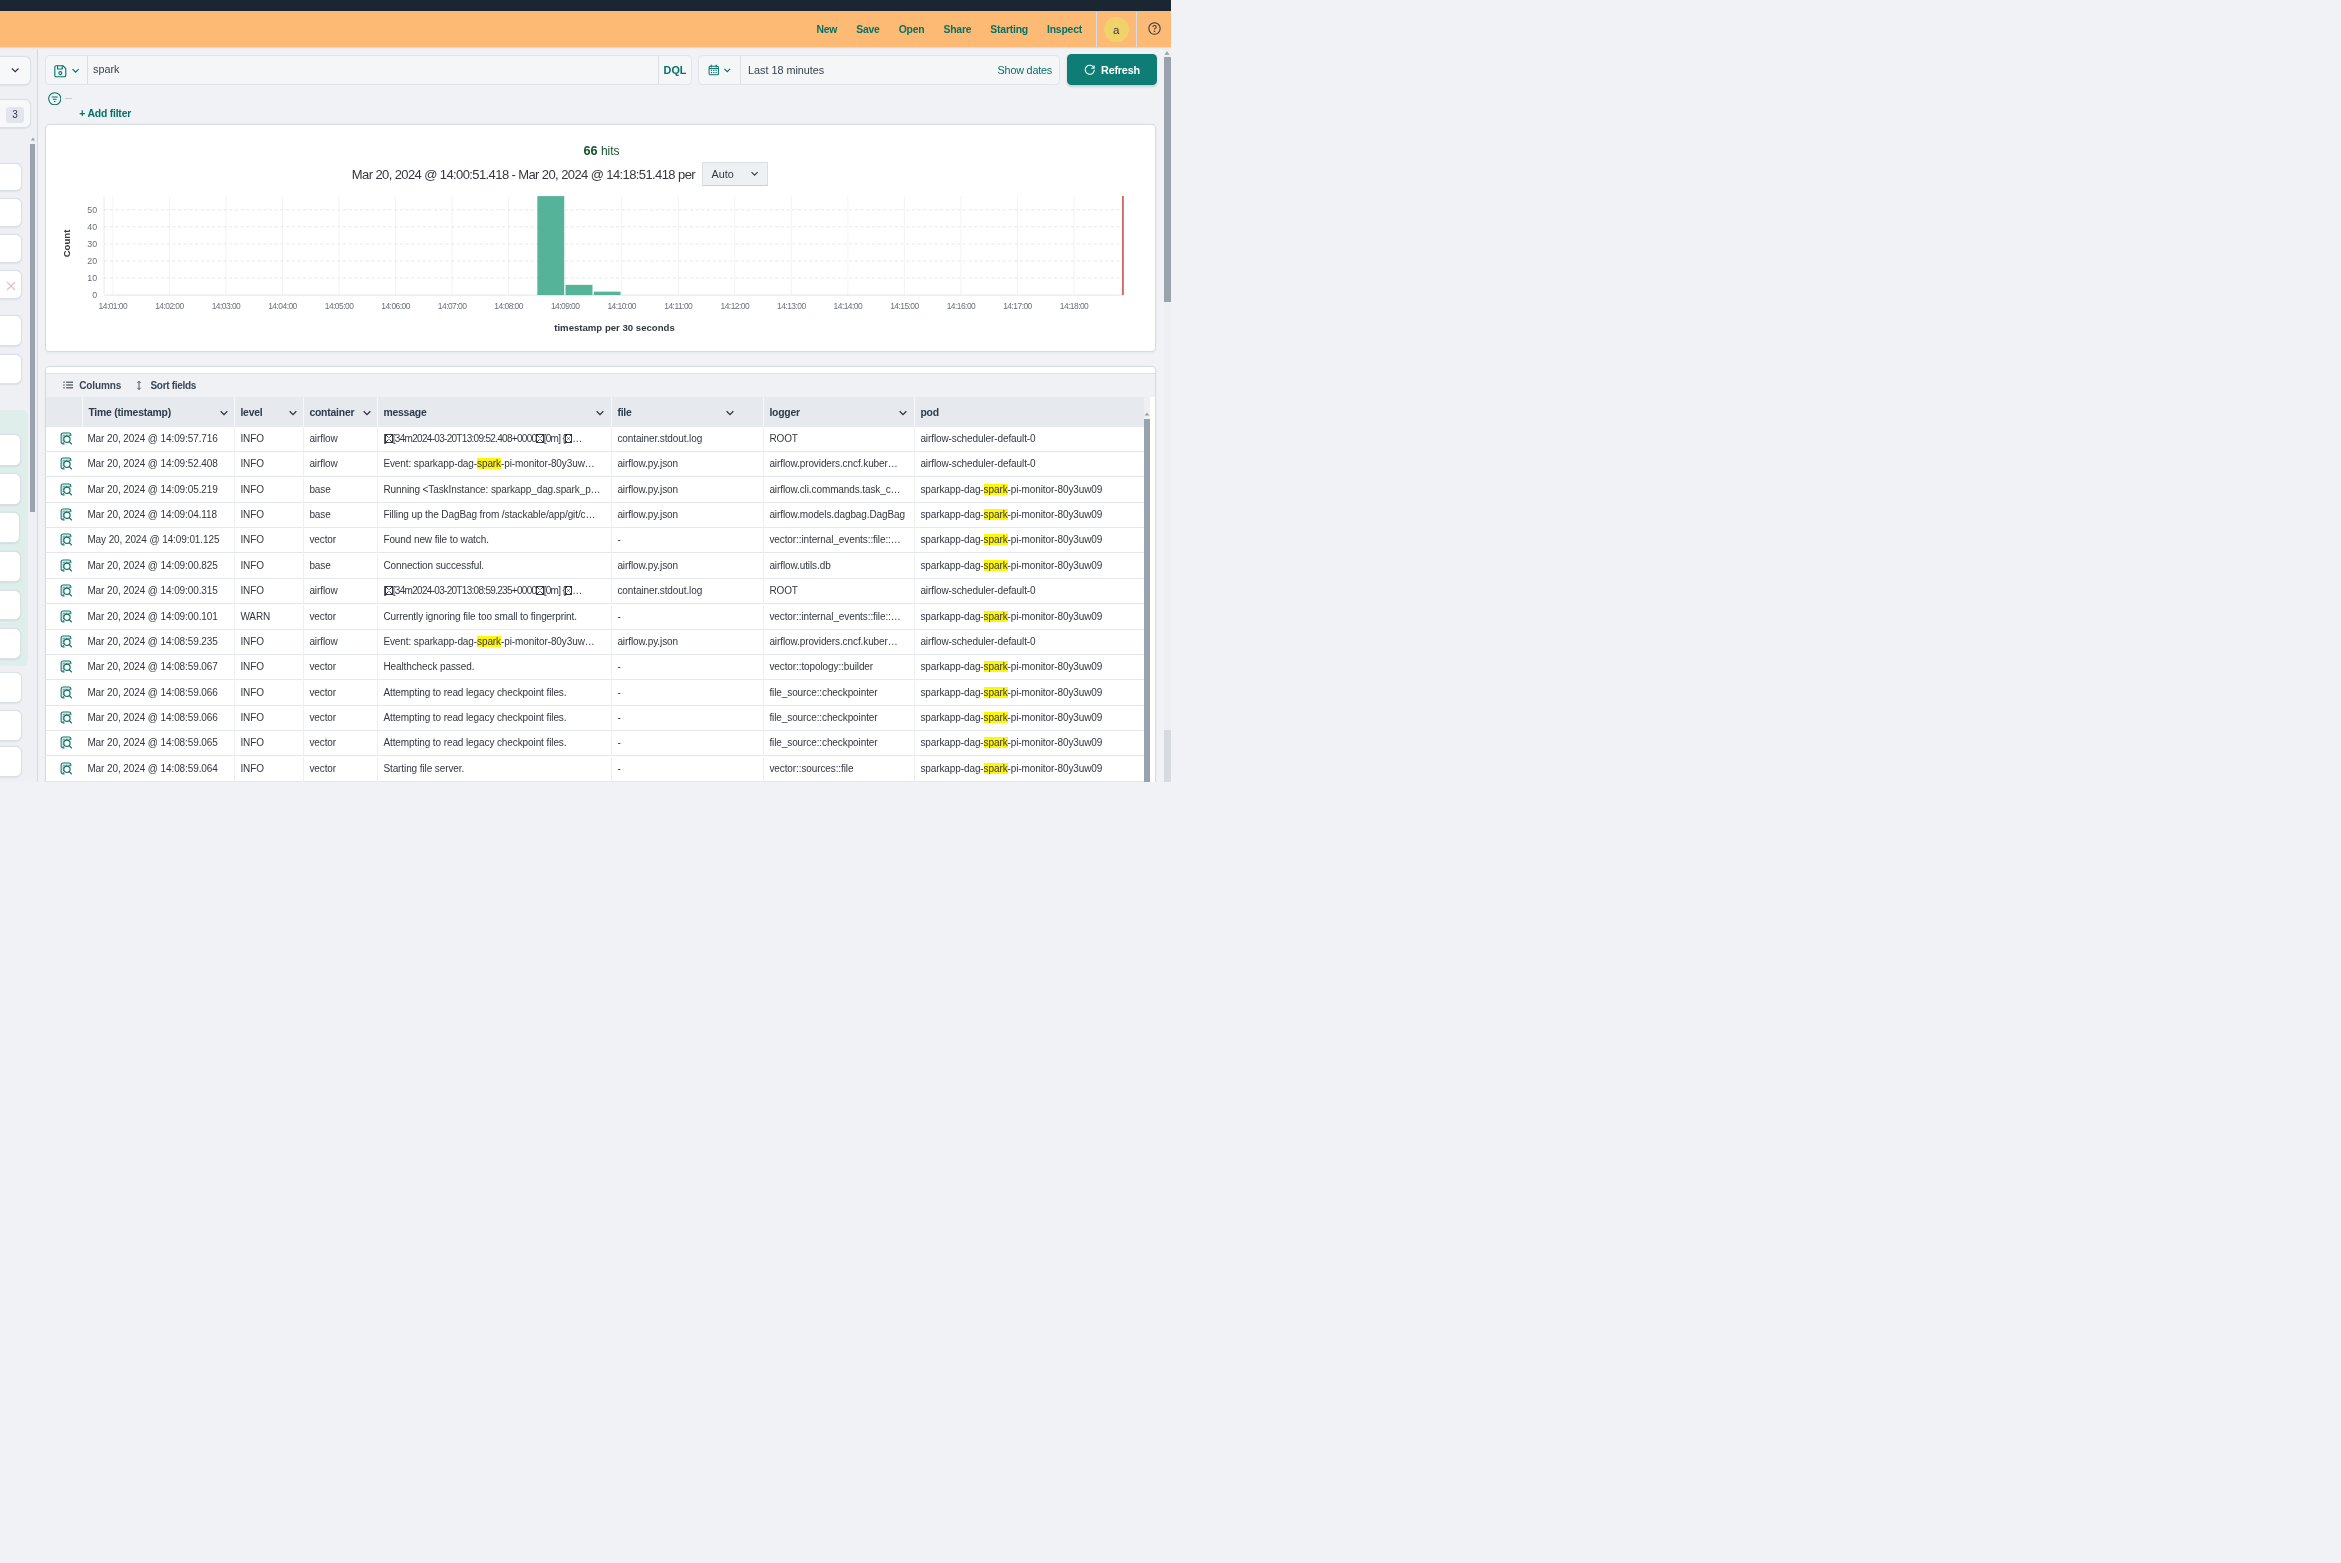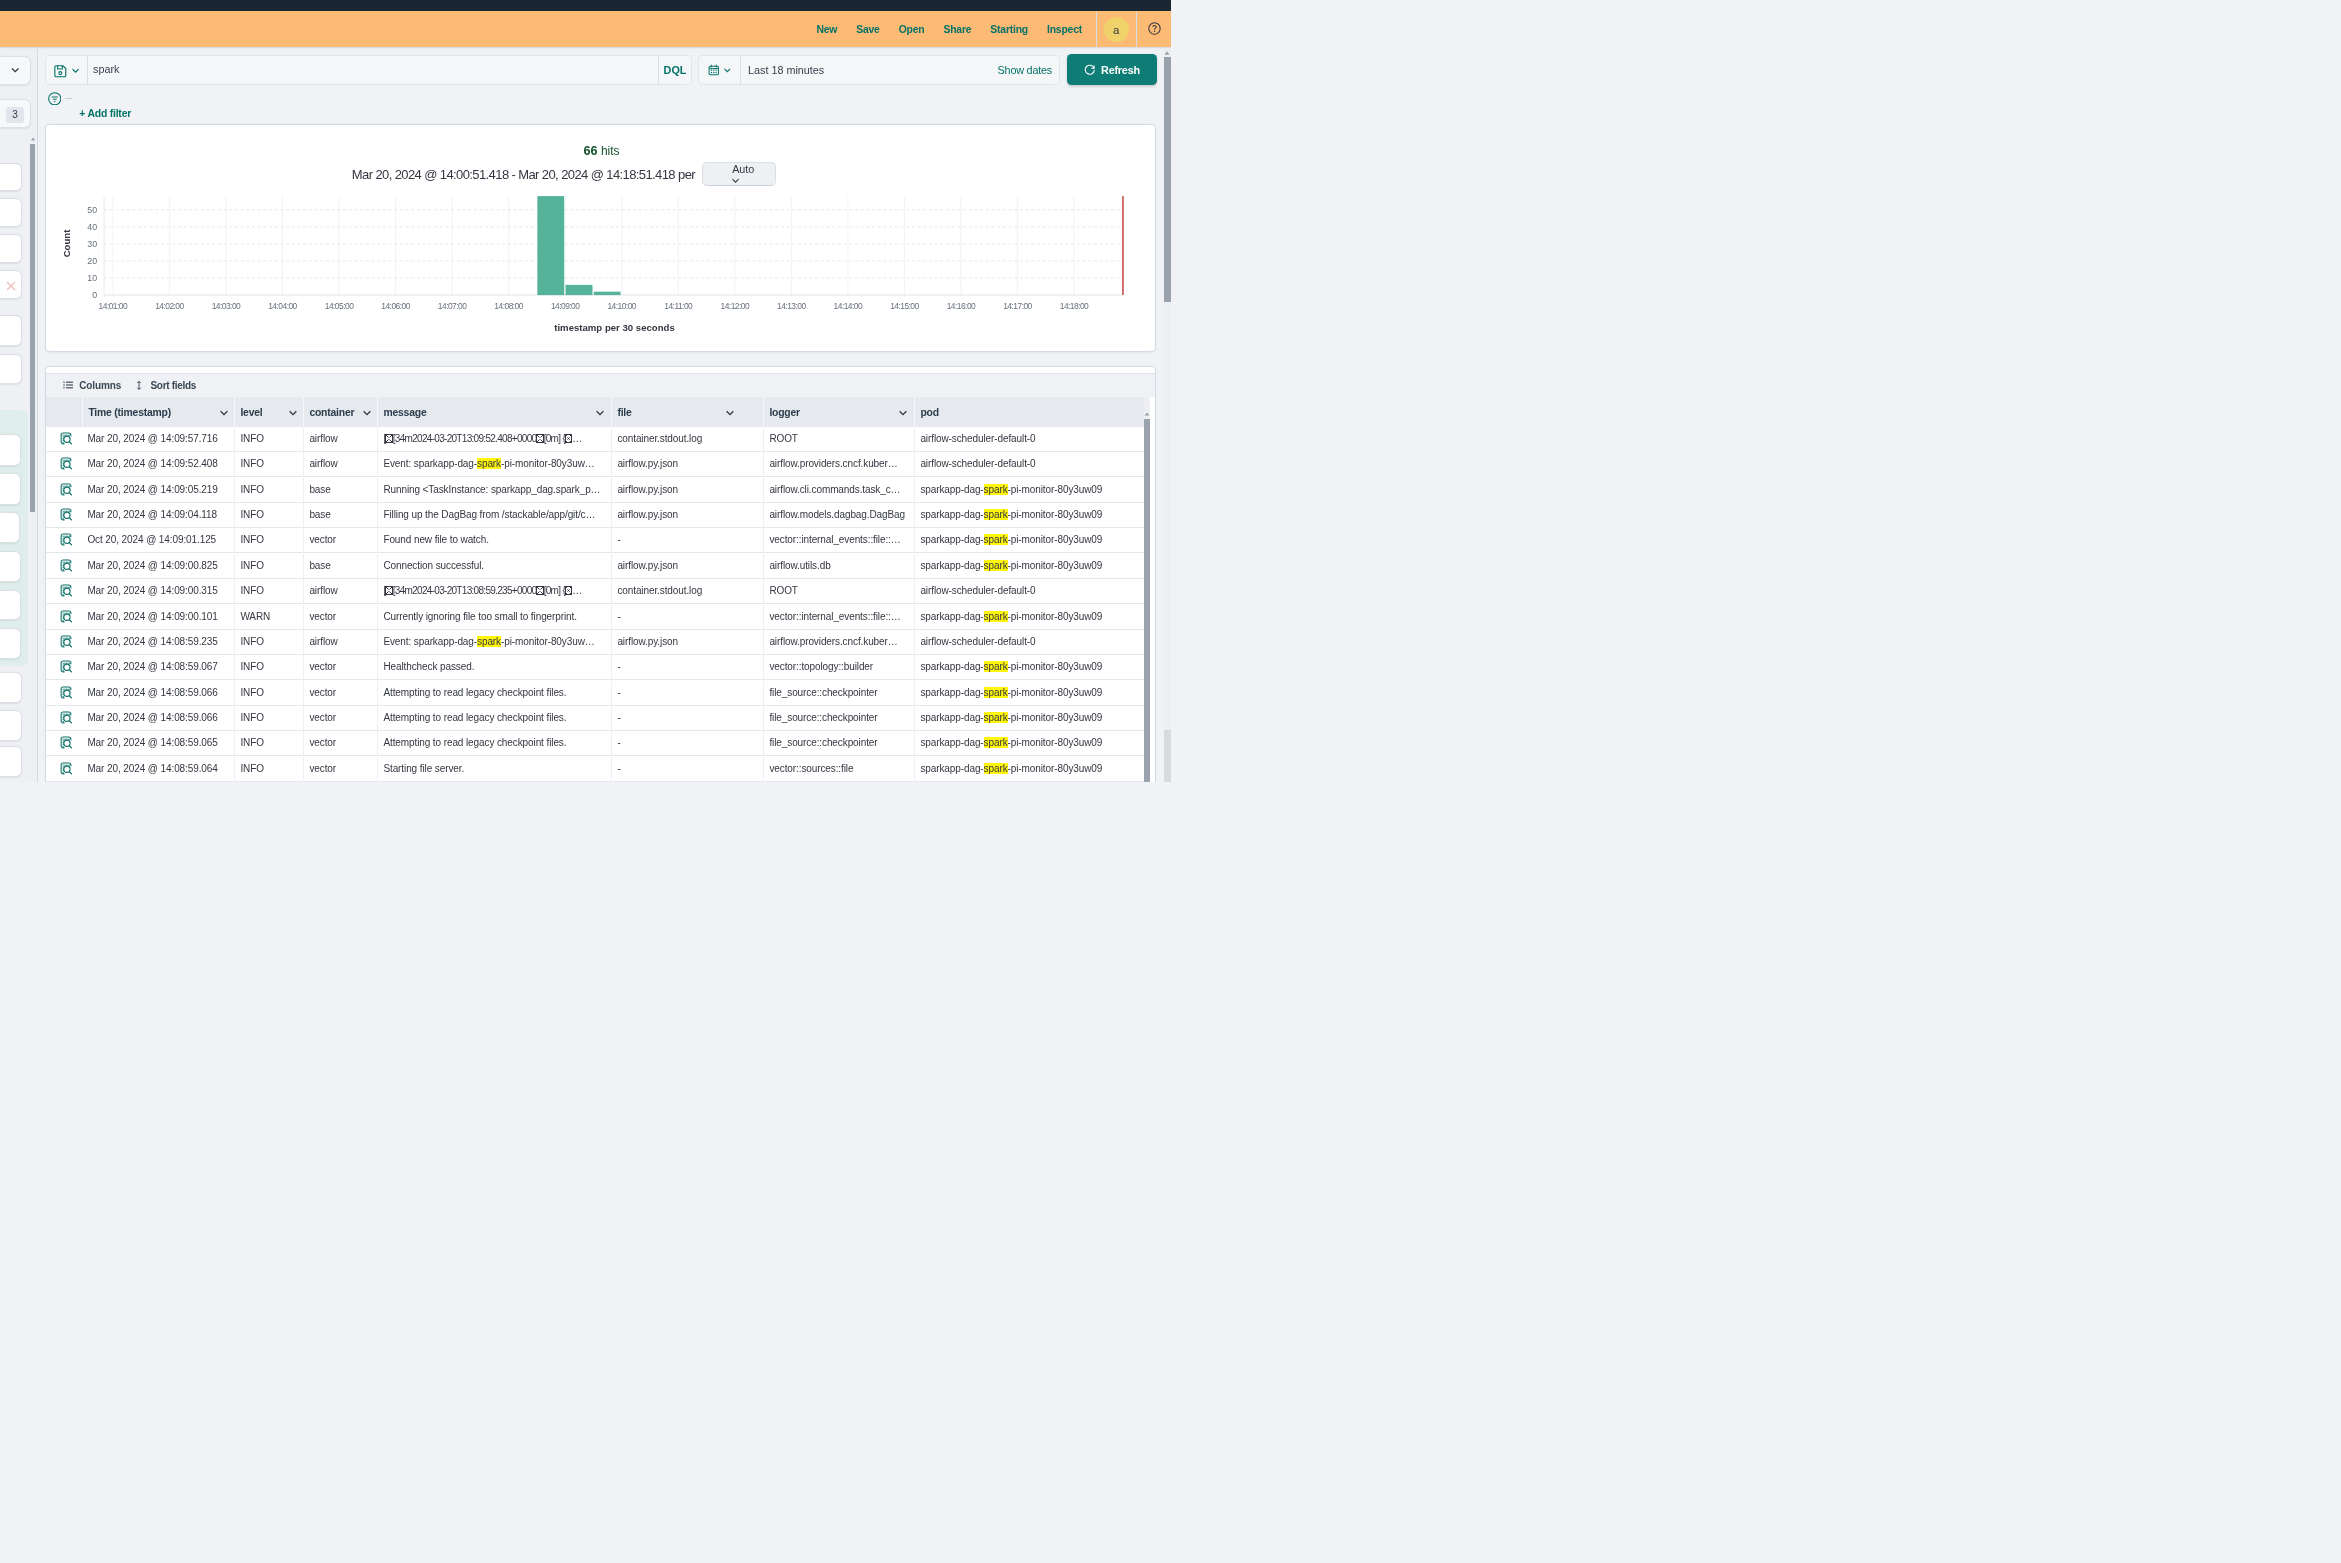--- a/index.html
+++ b/index.html
@@ -28,21 +28,21 @@
 #addfilter { color:#047268; font-size:10.4px; letter-spacing:-0.2px; font-weight:700; }
 
 .panel { background:#fff; border:0.8px solid #d3dae6; border-radius:4.6px; box-shadow:0 0.8px 2.3px rgba(0,0,0,0.05); }
 #chartpanel { left:45px; top:124px; width:1111px; height:228px; }
 #tablepanel { left:45px; top:366px; width:1111px; height:431px; border-radius:4.6px 4.6px 0 0; }
 
 #hits { left:0; top:19px; width:1111px; text-align:center; font-size:12px; color:#14532d; }
 #hits b { font-size:12.7px; }
 #subrow { left:0; top:37px; width:1111px; height:24px; }
 #subtitle { position:absolute; right:462px; top:5.4px; font-size:13px; letter-spacing:-0.6px; color:#343741; white-space:nowrap; }
-#autobox { position:absolute; left:656px; top:0; width:74px; height:24px; background:#eef1f4; border:0.8px solid #d9dee5; border-bottom-color:#c9d0d9; border-radius:5px; display:flex; align-items:center;flex-direction:column; }
+#autobox { position:absolute; left:656px; top:0; width:66px; height:24px; background:#eef1f4; border:0.8px solid #d9dee5; border-bottom-color:#c9d0d9; border-radius:0; display:flex; align-items:center; }
 #autobox span { margin-left:8.5px; font-size:10.8px; color:#343741; flex:1; }
 #ylab { left:7px; top:113px; font-size:9.6px; font-weight:700; color:#343741; transform:rotate(-90deg); transform-origin:center; }
 #xlab { left:13px; top:197px; width:1111px; text-align:center; font-size:9.6px; font-weight:700; color:#343741; }
 
 #ttoolbar { position:absolute; left:0; top:5.8px; width:1109px; height:24px; background:#eff1f4; border-top:0.8px solid #dde2e8; display:flex; align-items:center; font-size:10px; letter-spacing:-0.1px; color:#3b4754; font-weight:700; }
 #thead { position:absolute; left:0; top:30px; width:1098px; height:30px; background:#e6e9ee; display:flex; font-size:10.4px; letter-spacing:-0.2px; font-weight:700; color:#2c3c4c; }
 .hc { position:absolute; top:0; height:30px; display:flex; align-items:center; padding-left:5.4px; border-left:1.5px solid #f5f7f9; }
 .hc .chev { position:absolute; right:4.6px; top:10.8px; }
 .rows { position:absolute; left:0; top:60px; width:1098px; }
 .r { position:absolute; left:0; height:25px; border-bottom:0.8px solid #e4e7ec; width:1098px; background:#fff; }
@@ -367,21 +367,21 @@
             <rect x="9.5" y="3.5" width="1.4" height="1.4"></rect>
             <rect x="11.6" y="3.5" width="1.4" height="1.4"></rect>
             <rect x="3.2" y="5.9" width="1.4" height="1.4"></rect>
             <rect x="3.2" y="8.3" width="1.4" height="1.4"></rect>
             <rect x="3.2" y="10.7" width="1.4" height="1.4"></rect>
             <rect x="3.2" y="13.1" width="1.4" height="1.4"></rect>
           </g>
           <circle cx="8.8" cy="9.4" r="4.1" stroke-width="1.5"></circle>
           <path d="M11.9 12.6 L14.7 15.5" stroke-width="1.7" stroke-linecap="round"></path>
         </svg>
-        <div class="c col1" style="border-left:none;">Oct 20, 2024 @ 14:09:01.125</div>
+        <div class="c col1" style="border-left:none;">May 20, 2024 @ 14:09:01.125</div>
         <div class="c col2">INFO</div>
         <div class="c col3">vector</div>
         <div class="c col4">Found new file to watch.</div>
         <div class="c col5">-</div>
         <div class="c col6">vector::internal_events::file::…</div>
         <div class="c col7">sparkapp-dag-<span class="hl">spark</span>-pi-monitor-80y3uw09</div>
       </div>
       <div class="r" style="top:127px;">
         <svg class="docicon" viewBox="0 0 16 17" fill="none" stroke="#0d7066" stroke-width="1.4">
           <path d="M5.1 15.55 H3.8 C2.3 15.55 1.2 14.45 1.2 13 V3.9 C1.2 2.4 2.3 1.3 3.8 1.3 H11.3 C12.8 1.3 13.9 2.4 13.9 3.9 V5.0" stroke-linecap="round"></path>

